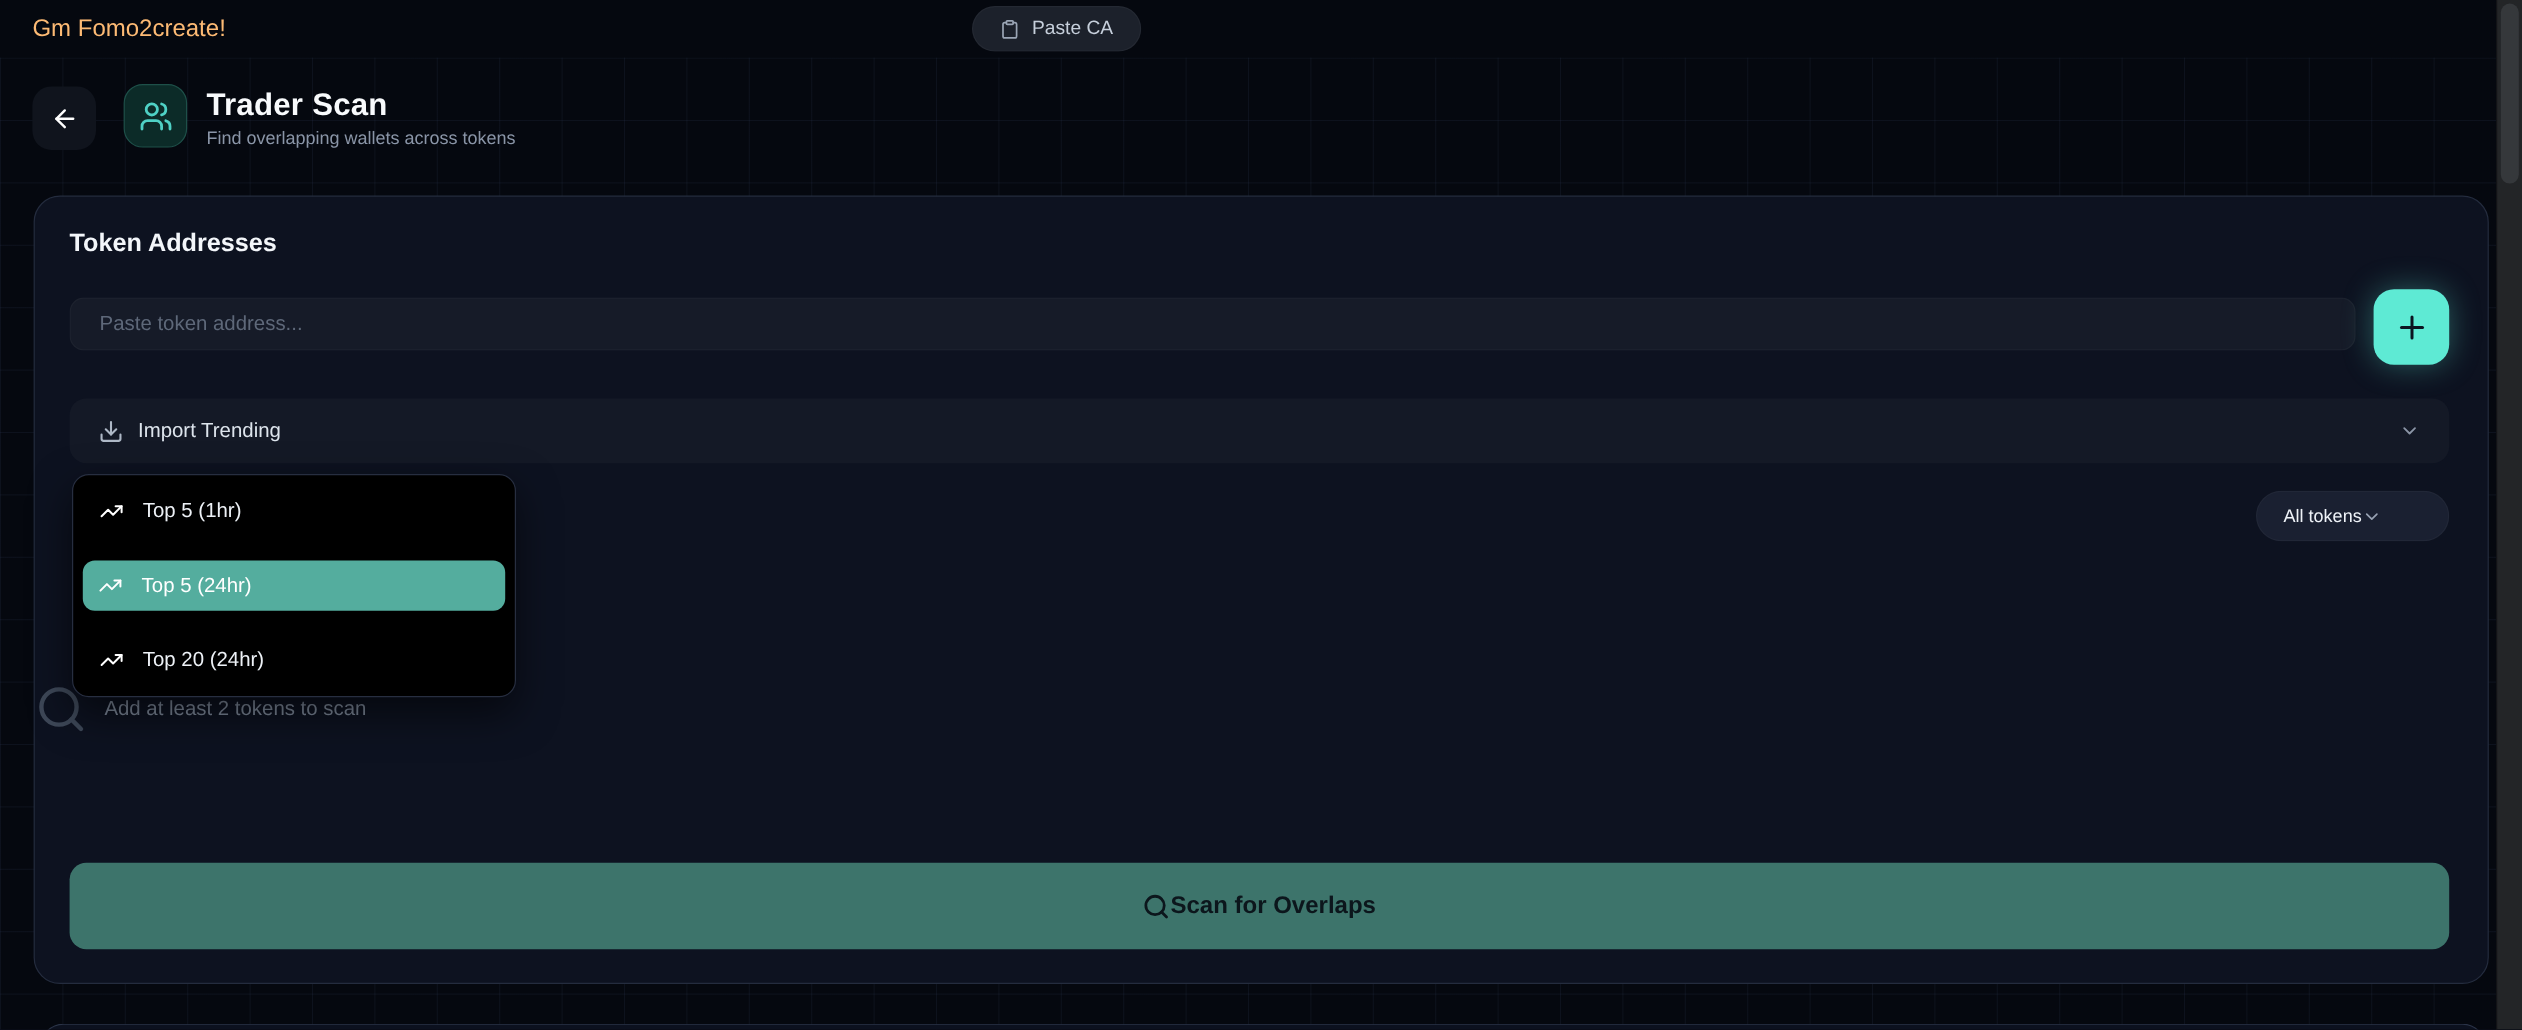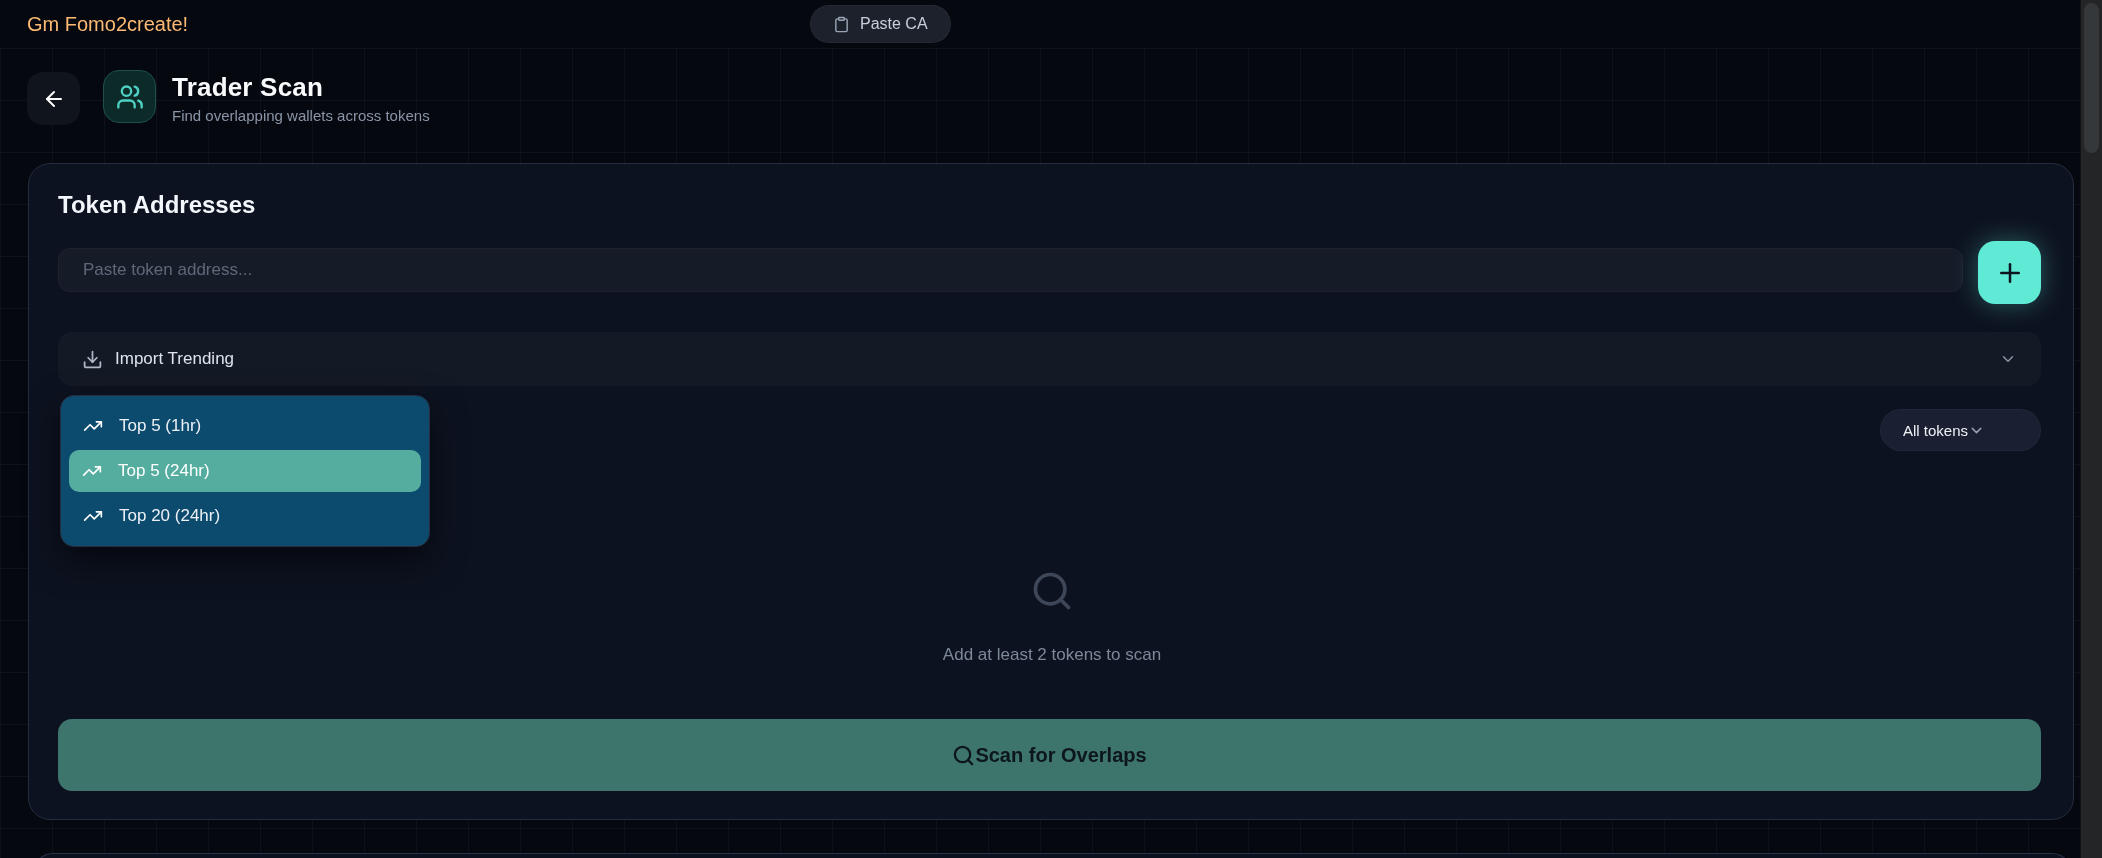--- a/index.html
+++ b/index.html
@@ -50,21 +50,21 @@
     position:absolute; left:172px; top:107px;
     font-size:15px; color:#8a95a7;
   }
   
   .card {
     position:absolute; left:28px; top:163px; width:2046px; height:657px;
     background:#0d1220; border:1px solid #242c3e; border-radius:22px;
   }
   .card-heading {
     position:absolute; left:29px; top:27px;
-    font-size:24px; font-weight:bold; color:#f3f6fa;
+    font-size:21px; font-weight:bold; color:#f3f6fa;
   }
   .token-input {
     position:absolute; left:29px; top:84px; width:1905px; height:44px;
     background:#161b28; border:1px solid rgba(255,255,255,0.03);
     border-radius:12px; padding:0 24px;
     color:#e8edf4; font-size:17px; font-family:"Liberation Sans", sans-serif;
     outline:none;
   }
   .token-input::placeholder { color:#5e6879; }
   .add-token-btn {
@@ -76,43 +76,43 @@
   .import-row {
     position:absolute; left:29px; top:168px; width:1983px; height:54px;
     background:#141926; border:none; border-radius:14px; cursor:pointer;
     display:flex; align-items:center; padding:0 24px; gap:12px;
     color:#dde4ec; font-size:17px; text-align:left;
   }
   .import-row .spacer { flex:1; }
   
   .trending-menu {
     position:absolute; left:31px; top:231px; width:370px;
-    background:#0c4a6e; border:1px solid #272e40; border-radius:14px;
+    background:#000000; border:1px solid #272e40; border-radius:14px;
     padding:9px 8px; box-shadow:0 14px 34px rgba(0,0,0,0.55);
-    display:flex; flex-direction:column; gap:3px; z-index:5;justify-content:flex-end;
+    display:flex; flex-direction:column; gap:20px; z-index:5;justify-content:flex-end;
   }
   .trending-item {
     height:42px; display:flex; align-items:center; gap:16px;
     padding:0 14px; border-radius:10px; cursor:pointer;
     color:#edf1f6; font-size:17px; background:transparent; border:none;
     text-align:left; width:100%;
   }
   .trending-item.selected { background:#54ad9e; color:#ffffff;padding-left:13px; }
   
   .token-filter {
     position:absolute; left:1851px; top:245px; width:161px; height:42px;
     background:#1a2031; border:1px solid rgba(255,255,255,0.03);
     border-radius:21px; cursor:pointer;
     display:flex; align-items:center; 
     padding:0 16px 0 22px; color:#eef2f7; font-size:15px;
   }
   
   .empty-state {
     position:absolute; left:0; top:405px; width:2046px;
-    display:flex; flex-direction:column; align-items:center; gap:32px;
+    display:flex; flex-direction:row; align-items:center; gap:14px;
   }
   .empty-state .hint { font-size:17px; color:#7d8899; }
   
   .scan-btn {
     position:absolute; left:29px; top:555px; width:1983px; height:72px;
     background:#3d746b; border:none; border-radius:14px; cursor:pointer;
     display:flex; align-items:center; justify-content:center; 
     color:#0c161c; font-size:20px; font-weight:bold;
   }
   

